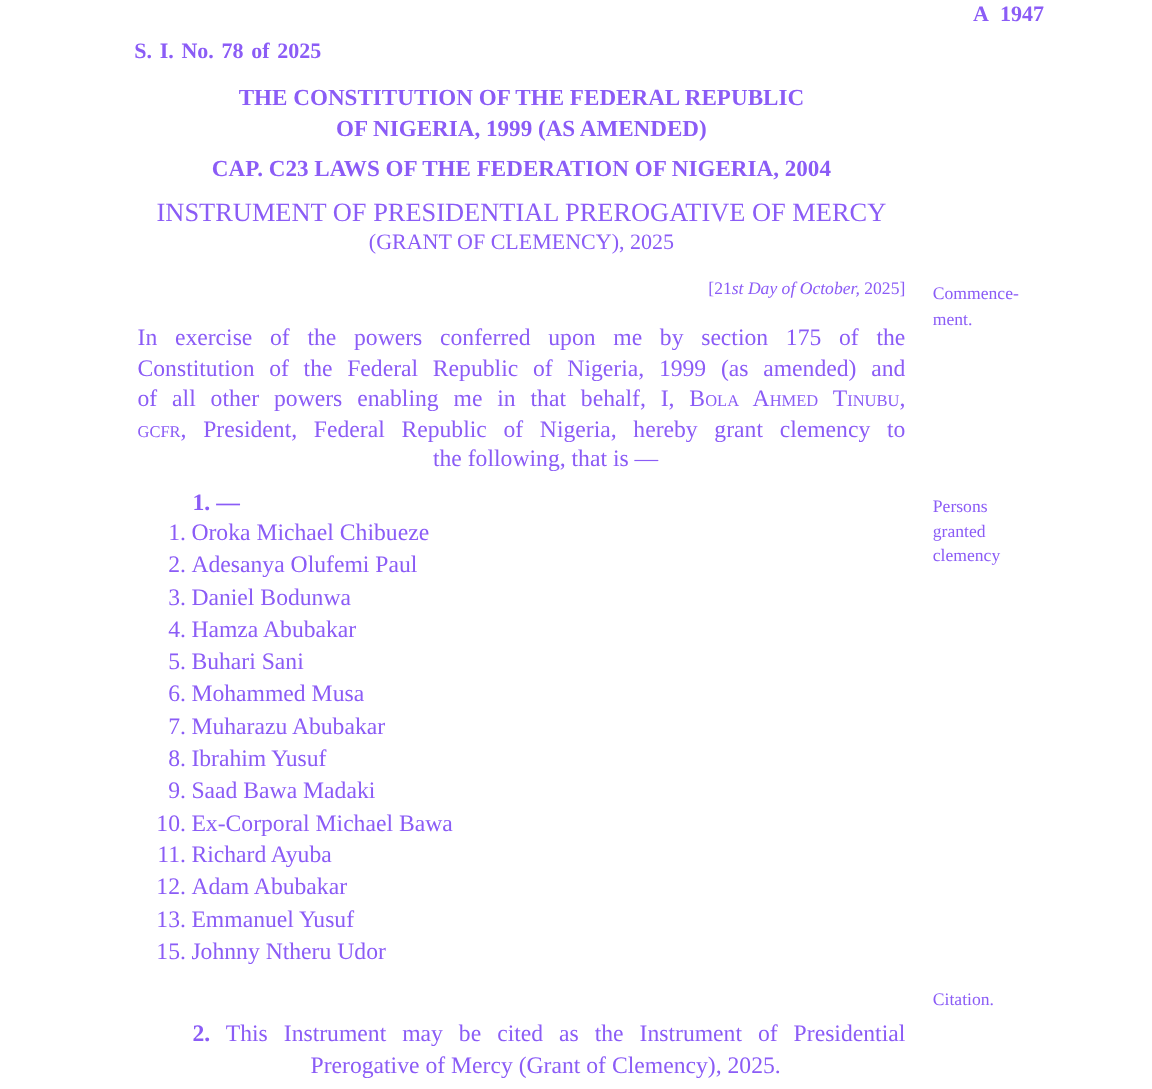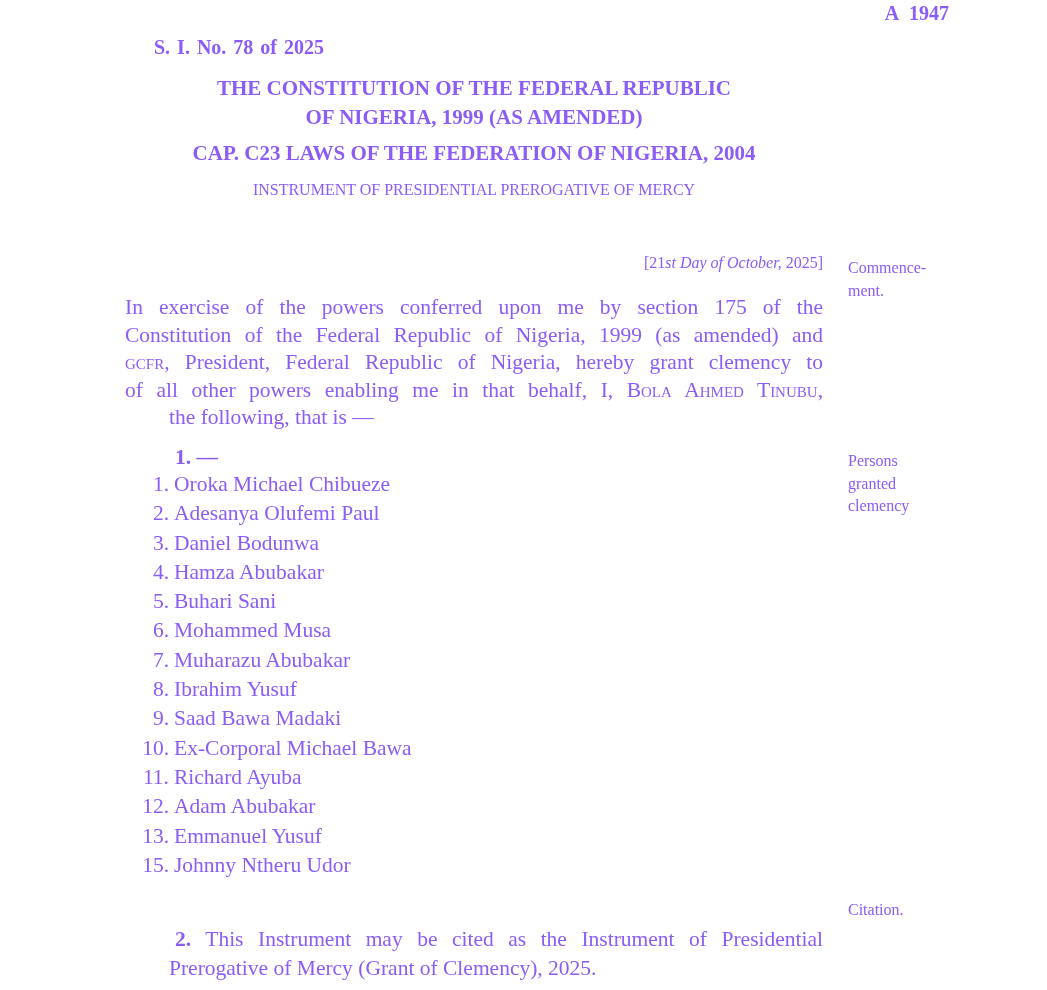--- a/index.html
+++ b/index.html
@@ -24,31 +24,30 @@
     font-size: 20px;
     font-weight: bold;
     word-spacing: 6px;
   }
   .si-number {
     top: 36px;
     left: 122px;
     font-size: 20px;
     font-weight: bold;
     word-spacing: 2px;
-    margin-left: 32px;
   }
   .center-col {
     left: 125px;
     width: 698px;
     text-align: center;
   }
   .title-1 { top: 76px;  font-size: 21px; font-weight: bold; }
   .title-2 { top: 105px; font-size: 21px; font-weight: bold; }
   .cap-line { top: 141px; font-size: 21px; font-weight: bold; }
-  .inst-1 { top: 181px; font-size: 16px; }
+  .inst-1 { top: 181px; font-size: 24px; }
   .inst-2 { top: 209px; font-size: 20px; }
 
   .date-line {
     top: 254px;
     left: 125px;
     width: 698px;
     text-align: right;
     font-size: 16px;
   }
   .date-line .it { font-style: italic; }
@@ -67,21 +66,21 @@
     top: 294px;
     left: 125px;
     width: 698px;
     font-size: 21.5px;
     line-height: 27.6px;
   }
   .jline {
     text-align: justify;
     text-align-last: justify;
   }
-  .lastline { text-align: left; margin-left: 44px; }
+  .lastline { text-align: center; margin-left: 44px; }
   .sc { font-variant: small-caps; }
 
   .section1-marker {
     top: 445px;
     left: 175px;
     font-size: 21.5px;
     font-weight: bold;
   }
 
   .persons-list {
@@ -120,37 +119,38 @@
 <div class="page">
 
   <div class="abs page-number">A 1947</div>
 
   <div class="abs si-number">S. I. No. 78 of 2025</div>
 
   <div class="abs center-col title-1">THE CONSTITUTION OF THE FEDERAL REPUBLIC</div>
   <div class="abs center-col title-2">OF NIGERIA, 1999 (AS AMENDED)</div>
   <div class="abs center-col cap-line">CAP. C23 LAWS OF THE FEDERATION OF NIGERIA, 2004</div>
   <div class="abs center-col inst-1">INSTRUMENT OF PRESIDENTIAL PREROGATIVE OF MERCY</div>
+  <div class="abs center-col inst-2">(GRANT OF CLEMENCY), 2025</div>
 
   <div class="abs date-line"><span>[21</span><span class="it">st Day of October,</span><span> 2025]</span></div>
 
   <div class="abs margin-note note-persons">Persons granted clemency</div>
 
   <div class="abs margin-note note-commencement">
     <div>Commence-</div>
     <div>ment.</div>
   </div>
 
   <div class="abs margin-note note-citation">Citation.</div>
 
   <div class="abs opening-para">
     <div class="jline">In exercise of the powers conferred upon me by section 175 of the</div>
     <div class="jline">Constitution of the Federal Republic of Nigeria, 1999 (as amended) and</div>
+    <div class="jline"><span>of all other powers enabling me in that behalf, I, </span><span class="sc">Bola Ahmed Tinubu,</span></div>
     <div class="jline"><span class="sc">gcfr,</span> <span>President, Federal Republic of Nigeria, hereby grant clemency to</span></div>
-    <div class="jline"><span>of all other powers enabling me in that behalf, I, </span><span class="sc">Bola Ahmed Tinubu,</span></div>
     <div class="lastline">the following, that is —</div>
   </div>
 
   <div class="abs section1-marker">1. —</div>
 
   <div class="abs persons-list">
     <div class="person-row">
         <span class="person-num">1.</span>
         <span class="person-name">Oroka Michael Chibueze</span>
       </div>

